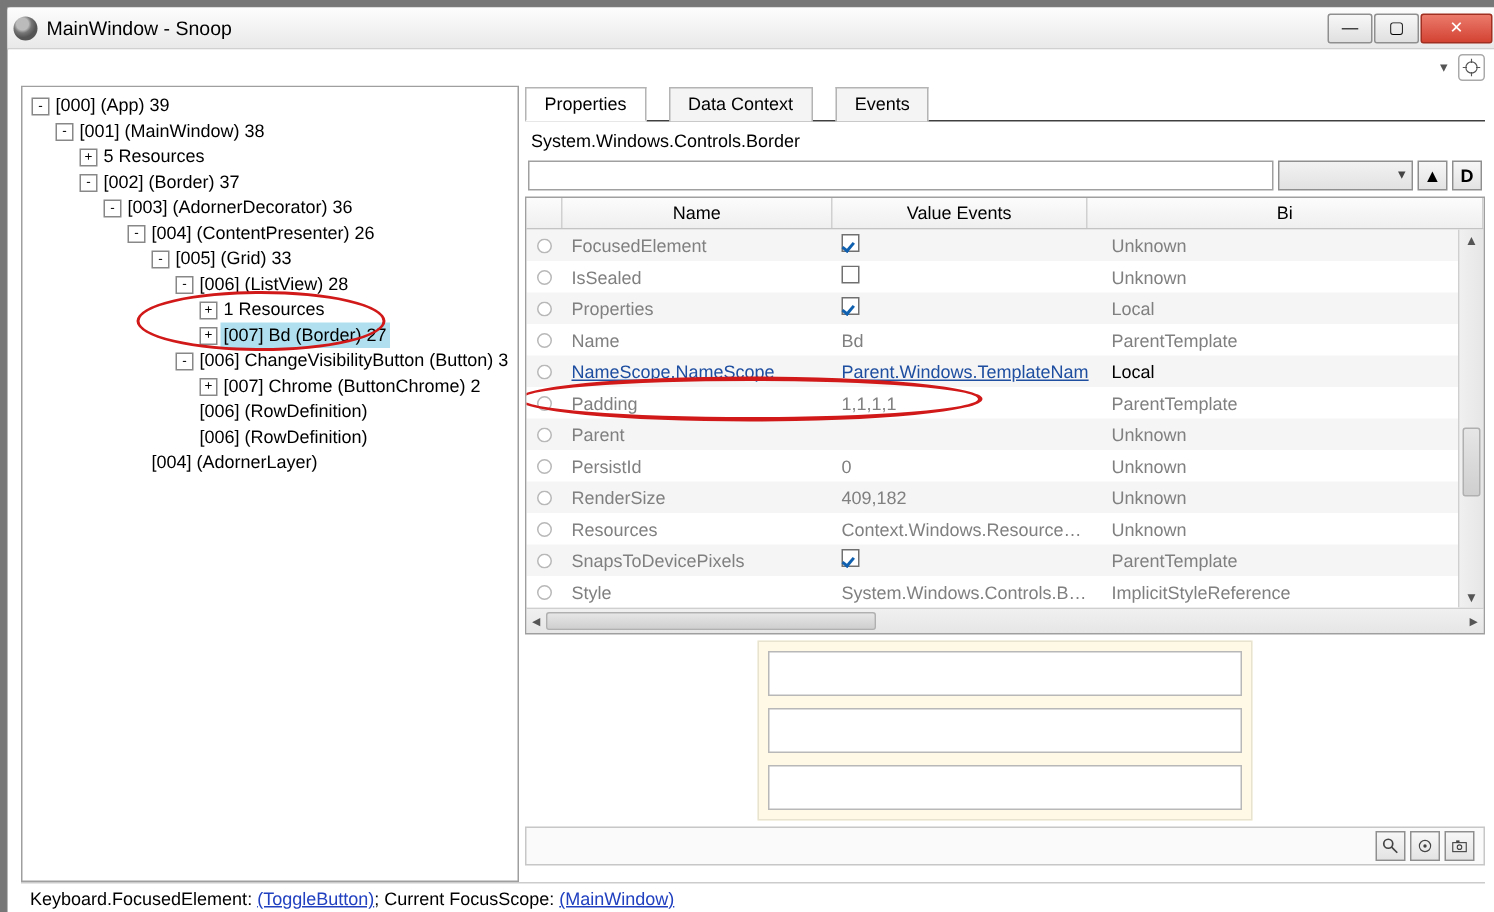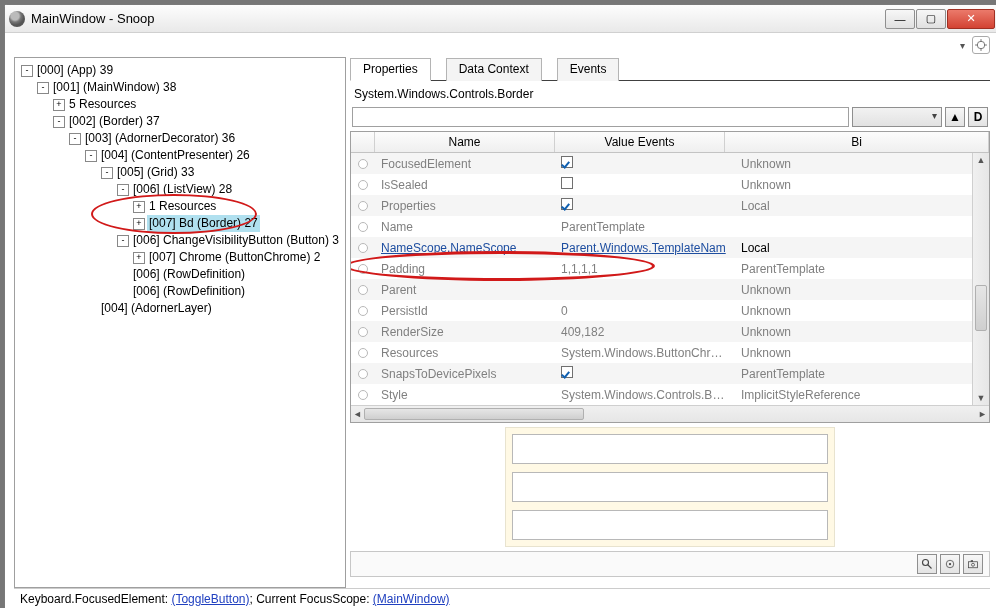--- a/index.html
+++ b/index.html
@@ -223,20 +223,21 @@
                     <div class="gc c1">Properties</div>
                     <div class="gc c2"><span class="chk checked"></span></div>
                     <div class="gc c3">Local</div>
                     <div class="gc c4"></div>
                   </div>
                   <div class="gr dim">
                     <div class="gc c0">
                       <span class="radio"></span>
                     </div>
                     <div class="gc c1">Name</div>
+                    <div class="gc c2">Bd</div>
                     <div class="gc c3">ParentTemplate</div>
                     <div class="gc c4"></div>
                   </div>
                   <div class="gr">
                     <div class="gc c0">
                       <span class="radio"></span>
                     </div>
                     <div class="gc c1"><span class="linklike">NameScope.NameScope</span></div>
                     <div class="gc c2"><span class="linklike">Parent.Windows.TemplateNam</span></div>
                     <div class="gc c3">Local</div>
@@ -276,21 +277,21 @@
                     <div class="gc c1">RenderSize</div>
                     <div class="gc c2">409,182</div>
                     <div class="gc c3">Unknown</div>
                     <div class="gc c4"></div>
                   </div>
                   <div class="gr dim">
                     <div class="gc c0">
                       <span class="radio"></span>
                     </div>
                     <div class="gc c1">Resources</div>
-                    <div class="gc c2">System.Windows.ButtonChrome</div>
+                    <div class="gc c2">Context.Windows.ResourceDicti</div>
                     <div class="gc c3">Unknown</div>
                     <div class="gc c4"></div>
                   </div>
                   <div class="gr dim">
                     <div class="gc c0">
                       <span class="radio"></span>
                     </div>
                     <div class="gc c1">SnapsToDevicePixels</div>
                     <div class="gc c2"><span class="chk checked"></span></div>
                     <div class="gc c3">ParentTemplate</div>

